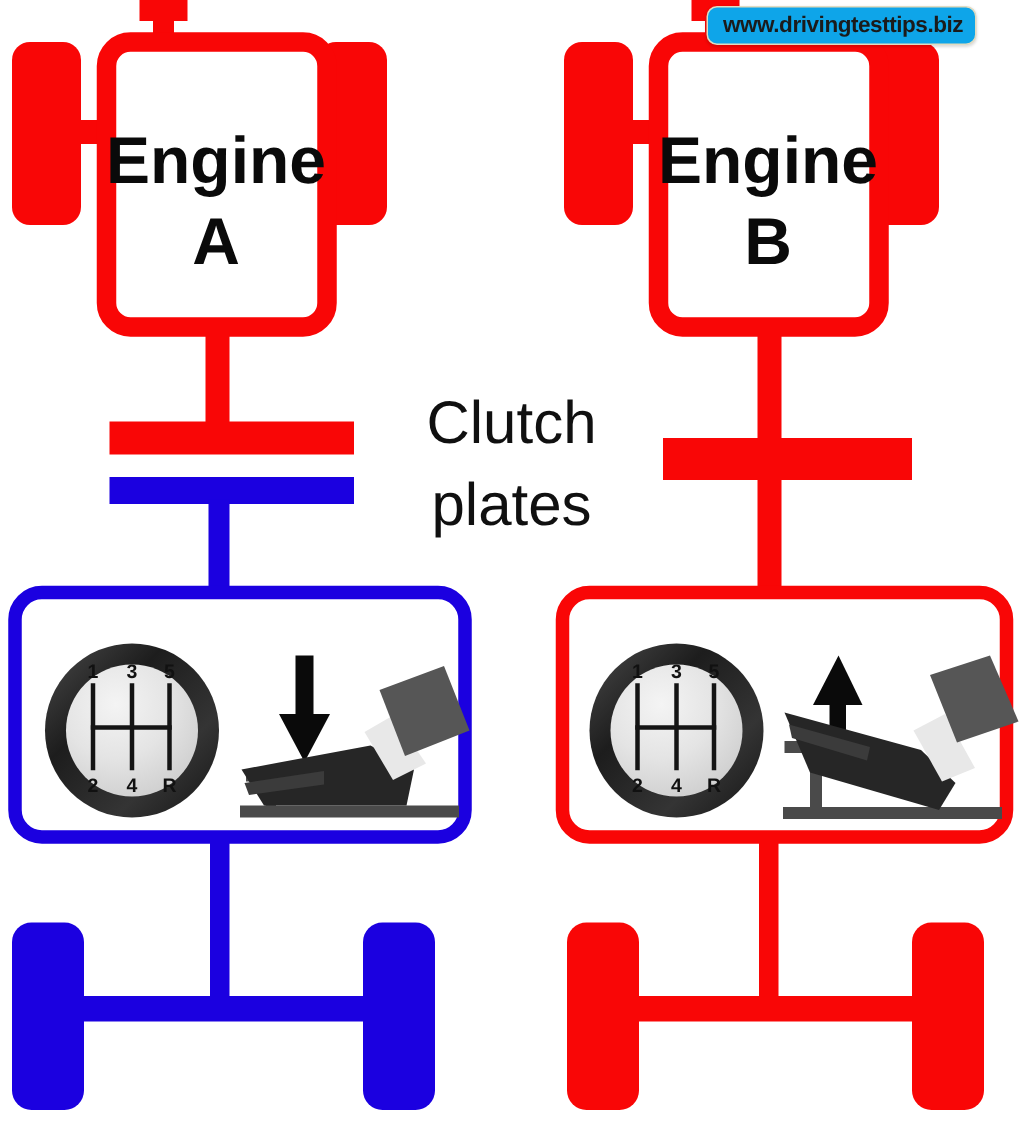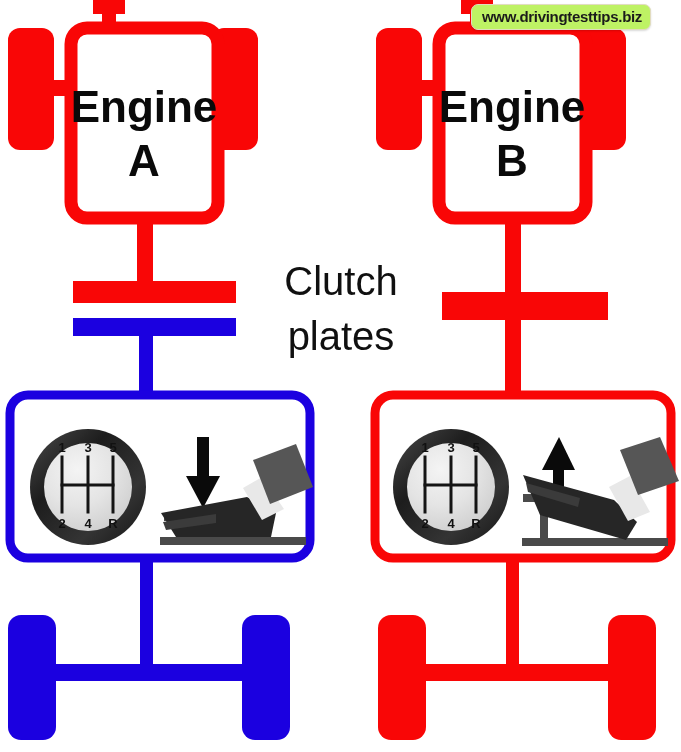--- a/index.html
+++ b/index.html
@@ -23,21 +23,21 @@
     top: 0;
     width: 681px;
     height: 752px;
     display: block;
   }
   .watermark {
     position: absolute;
     left: 471px;
     top: 4px;
     padding: 3px 8px 4px 10px;
-    background: #bef264;
+    background: #0ea5e9;
     border: 1px solid #e2dcc0;
     border-radius: 7px;
     font-family: "Liberation Sans", sans-serif;
     font-size: 15px;
     font-weight: bold;
     color: #1b1b1b;
     letter-spacing: -0.3px;
     white-space: nowrap;
     box-shadow: 0 1px 2px rgba(0,0,0,0.15);
   }

